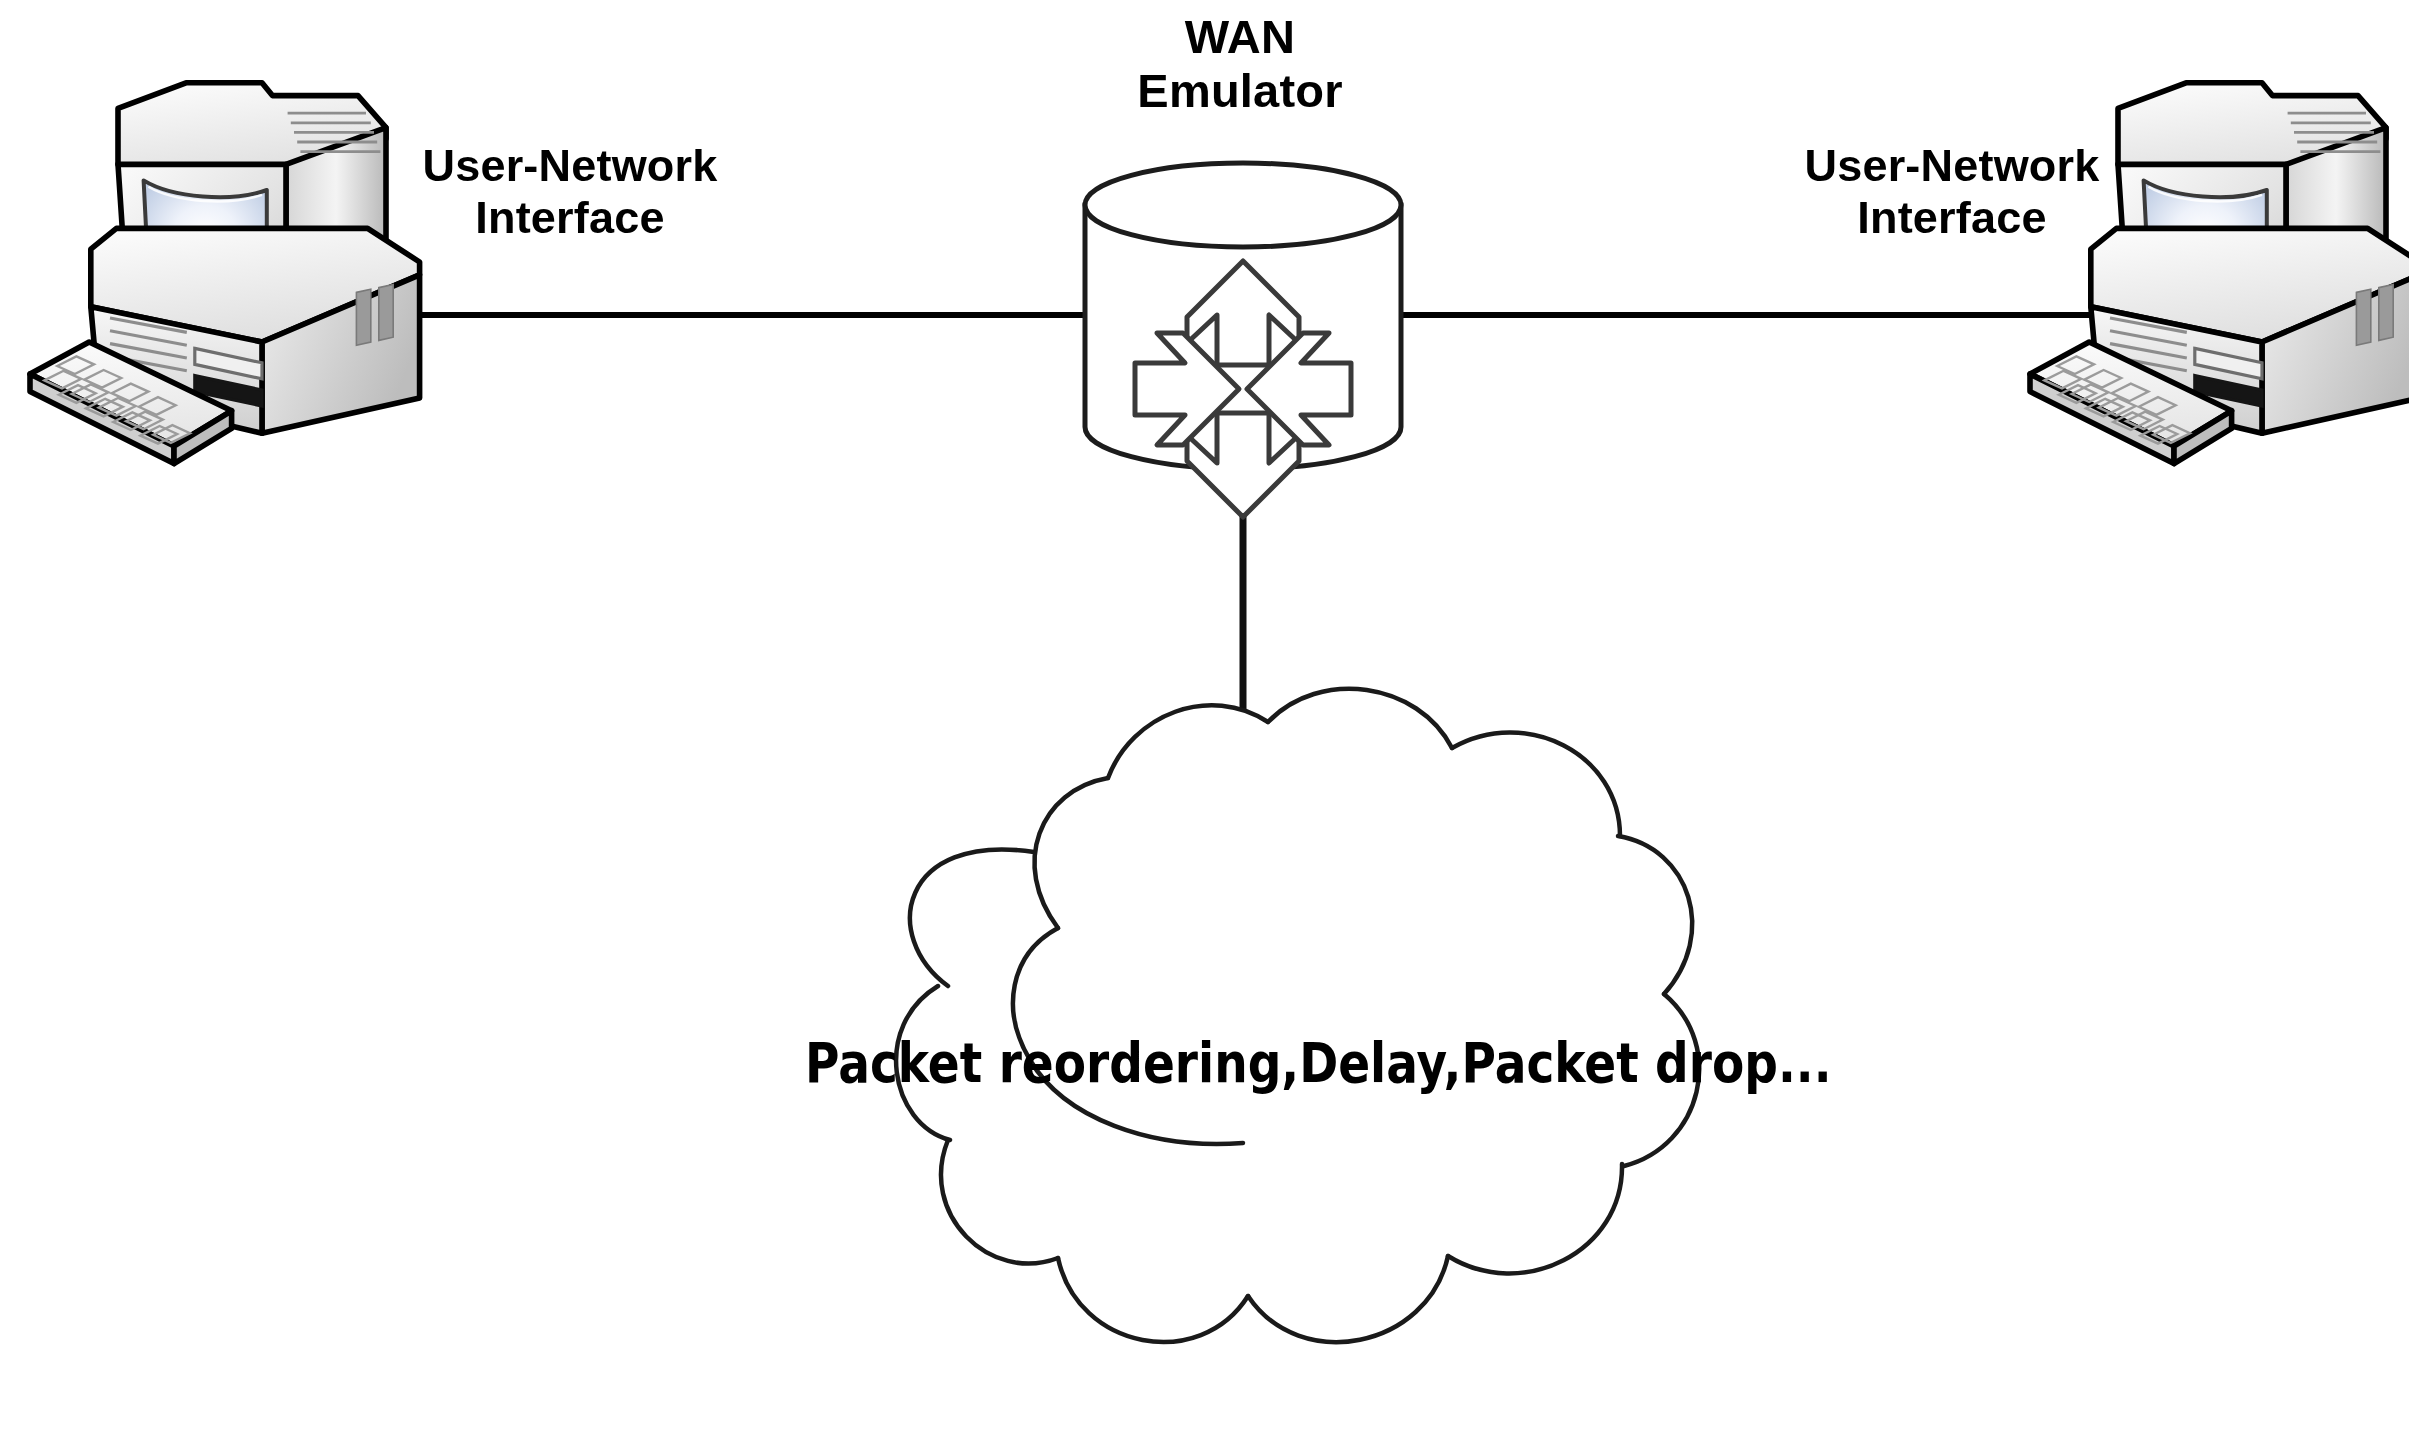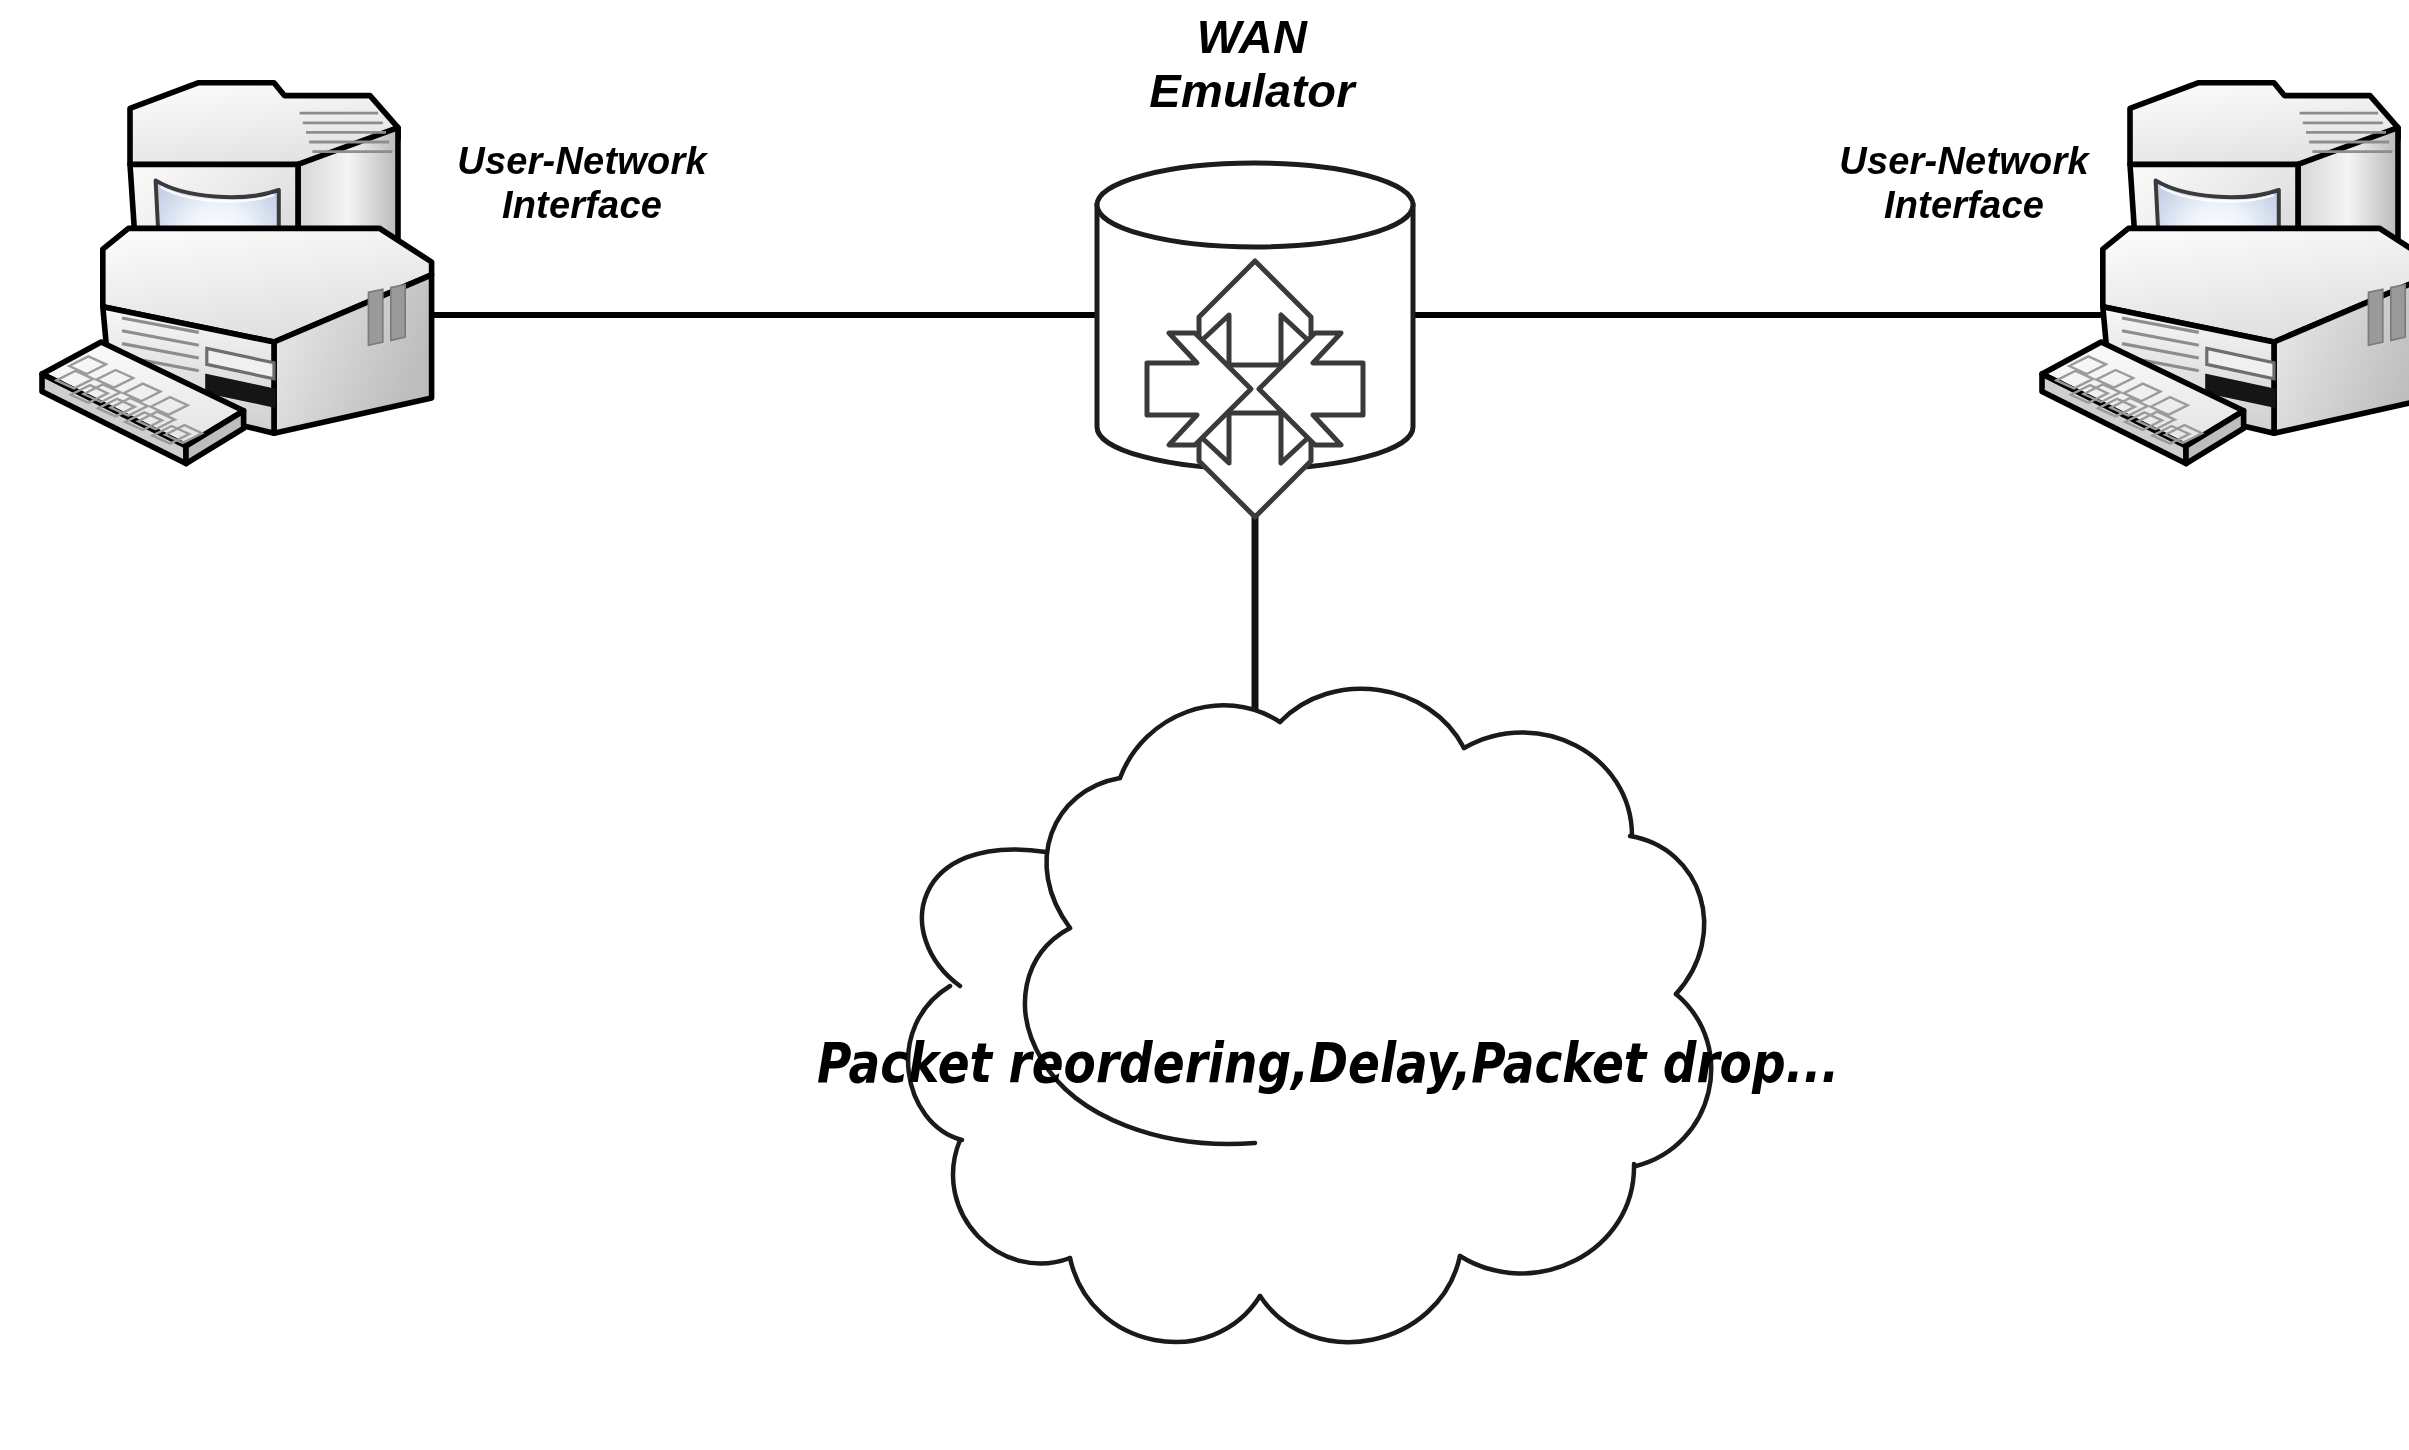--- a/index.html
+++ b/index.html
@@ -1,23 +1,23 @@
 <!DOCTYPE html>
 <html><head>
 <meta charset="utf-8">
 <style>
   html,body{margin:0;padding:0;background:#ffffff;}
   body{width:2409px;height:1450px;position:relative;overflow:hidden;
        font-family:"Liberation Sans", sans-serif;}
-  #stage{position:absolute;left:12px;top:0;width:2239px;height:1450px;background:#fff;font-style:italic;}
+  #stage{position:absolute;left:0;top:0;width:2239px;height:1450px;background:#fff;}
   svg.layer{position:absolute;left:0;top:0;width:2409px;height:1450px;}
   .lbl{position:absolute;text-align:center;font-weight:bold;color:#000;
        line-height:1.15;white-space:pre-line;}
   .lbl.title{font-size:47px;letter-spacing:.2px;}
-  .lbl.uni{font-size:38px;letter-spacing:.2px;}
+  .lbl.uni{font-size:45px;letter-spacing:.2px;}
   .cloudtext{position:absolute;font-weight:bold;color:#000;font-size:56px;
        transform:scaleX(.84);transform-origin:left center;white-space:nowrap;
        font-family:"DejaVu Sans", sans-serif;}
 </style>
 </head>
 <body>
 
 <div id="stage">
 
   <svg class="layer" viewBox="0 0 2409 1450">

